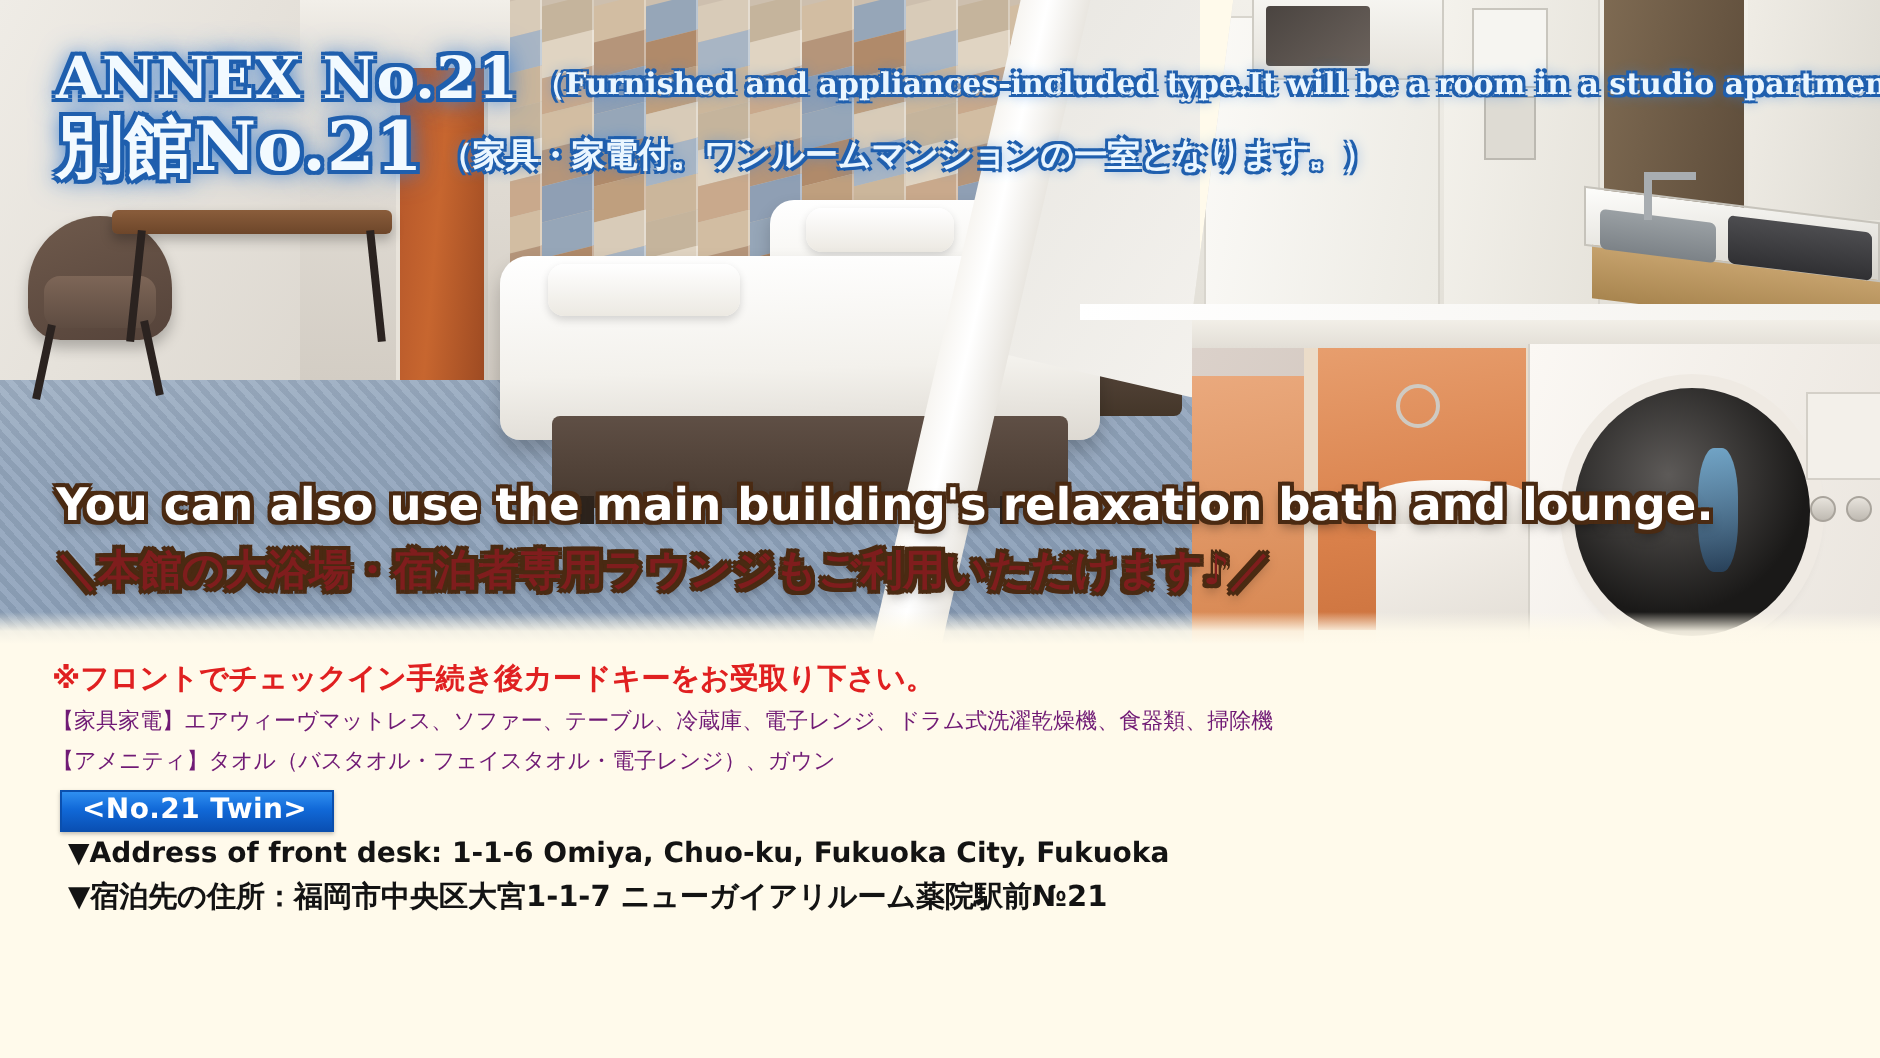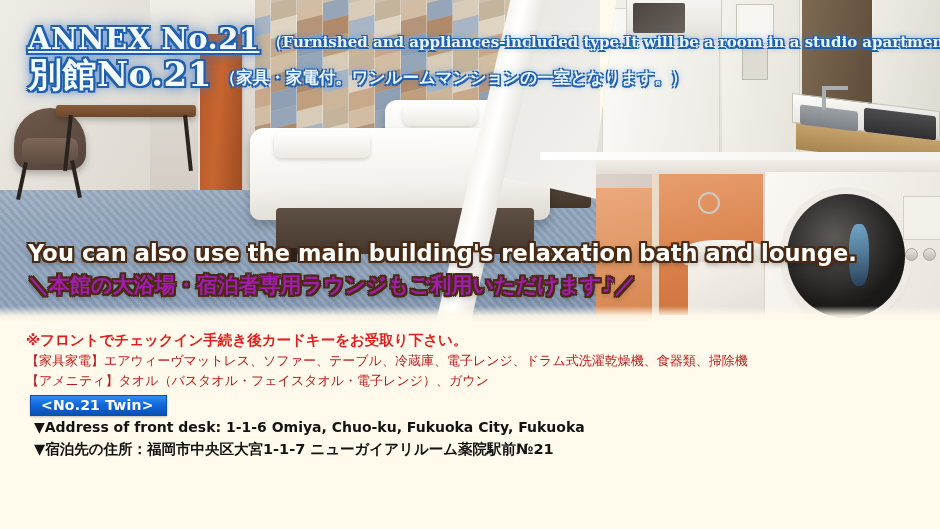--- a/index.html
+++ b/index.html
@@ -148,21 +148,21 @@
   .ttl-wrap { position:absolute; left:28px; top:24px; z-index:20; }
   .ttl-row { display:flex; align-items:flex-end; white-space:nowrap; }
   .ttl-main {
     font-family:"DejaVu Serif", serif; font-weight:700; color:#F2FAFF;
     letter-spacing:.5px;
     text-shadow:
       -2px -2px 0 #1f5fae, 2px -2px 0 #1f5fae, -2px 2px 0 #1f5fae, 2px 2px 0 #1f5fae,
       0 -2px 0 #1f5fae, 0 2px 0 #1f5fae, -2px 0 0 #1f5fae, 2px 0 0 #1f5fae,
       0 0 9px #3f86d8, 0 0 15px #2f6fc0;
   }
-  .ttl-en { font-size:29px; line-height:31px;text-decoration:underline; }
+  .ttl-en { font-size:29px; line-height:31px; }
   .ttl-jp { font-size:34px; line-height:38px; font-family:"DejaVu Serif", serif; }
   .ttl-sub {
     font-family:"DejaVu Serif", serif; font-weight:700; color:#EAF6FF; font-size:15px;
     margin-left:8px; padding-bottom:3px;
     text-shadow:
       -1.5px -1.5px 0 #1f5fae, 1.5px -1.5px 0 #1f5fae, -1.5px 1.5px 0 #1f5fae, 1.5px 1.5px 0 #1f5fae,
       0 0 7px #3f86d8;
   }
   .ttl-sub-jp { font-size:16.5px; padding-bottom:4px; }
 
@@ -170,34 +170,34 @@
   .mid-en {
     font-family:"DejaVu Sans", sans-serif; font-weight:700; font-size:22.5px; color:#FFFFFF;
     letter-spacing:.1px; white-space:nowrap;
     text-shadow:
       -2px -2px 0 #4a2a12, 2px -2px 0 #4a2a12, -2px 2px 0 #4a2a12, 2px 2px 0 #4a2a12,
       0 -2px 0 #4a2a12, 0 2px 0 #4a2a12, -2px 0 0 #4a2a12, 2px 0 0 #4a2a12,
       0 3px 6px rgba(0,0,0,.5);
   }
   .mid-jp {
     margin-top:5px; font-family:"DejaVu Sans", sans-serif; font-weight:700; font-size:21px;
-    color:#a21caf; white-space:nowrap;
+    color:#7f1d1d; white-space:nowrap;
     text-shadow:
       -2px -2px 0 #4a2a12, 2px -2px 0 #4a2a12, -2px 2px 0 #4a2a12, 2px 2px 0 #4a2a12,
       0 -2px 0 #4a2a12, 0 2px 0 #4a2a12, -2px 0 0 #4a2a12, 2px 0 0 #4a2a12,
       0 3px 6px rgba(0,0,0,.5);
   }
 
   
   .info { position:absolute; left:0; top:322px; width:940px; height:207px;
      background:#FFFAEB; padding:8px 0 0 26px; }
   .line { font-size:14px; line-height:20px; color:#231f1c; white-space:nowrap;
      font-family:"DejaVu Sans", sans-serif; }
   .note { color:#E02020; font-weight:700; font-size:14.5px; line-height:21px; }
-  .spec { font-size:13px; line-height:20px; color:#b91c1c; }
+  .spec { font-size:11px; line-height:20px; color:#701a75; }
   .badge { display:inline-block; color:#FFFFFF; font-weight:700; font-size:14px;
      padding:1px 12px 2px 10px; margin:4px 0 1px 4px; letter-spacing:.2px;
      background:linear-gradient(180deg,#2f8ff0 0%, #1169d8 45%, #0a50b4 100%);
      border:1px solid #0a4fae; box-shadow:0 1px 2px rgba(0,0,0,.25);
      font-family:"DejaVu Sans", sans-serif; }
   .addr { font-size:14px; line-height:21px; font-weight:700; color:#131313;
      font-family:"DejaVu Sans", sans-serif; white-space:nowrap; padding-left:8px; }
   .addr-jp { font-size:14.5px; line-height:22px; font-weight:700; color:#131313;
      font-family:"DejaVu Sans", sans-serif; white-space:nowrap; padding-left:8px; }
 </style>

